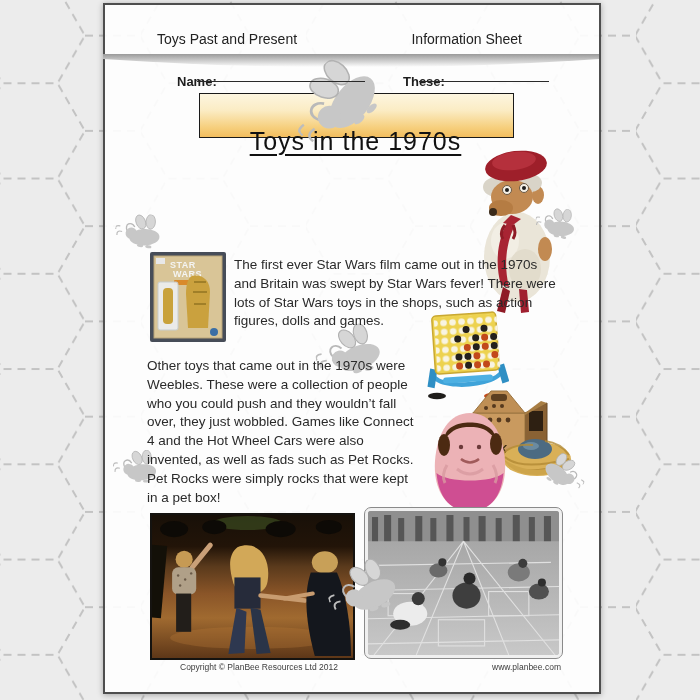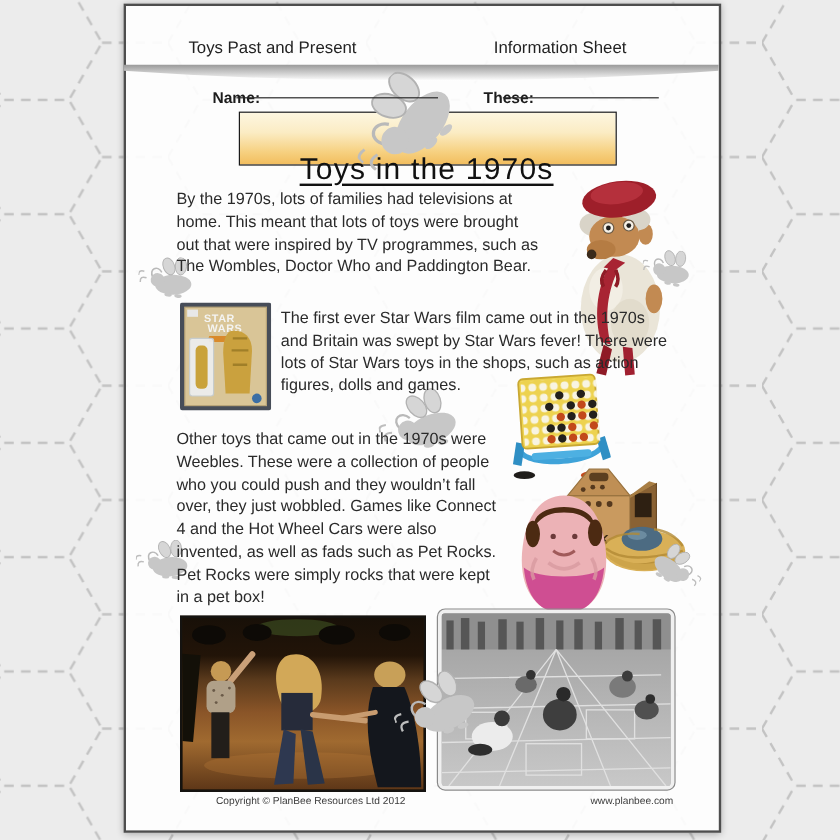--- a/index.html
+++ b/index.html
@@ -110,24 +110,20 @@
     <div id="name-label" class="abs flabel">Name:</div>
     <div id="name-line" class="abs fline"></div>
     <div id="date-label" class="abs flabel">These:</div>
     <div id="date-line" class="abs fline"></div>
 
     <div id="title-banner" class="abs"></div>
     <div id="title-text" class="abs">
         <span>Toys in the 1970s</span>
       </div>
 
-    <div id="para-tv" class="abs para txt">By the 1970s, lots of families had televisions at
-home. This meant that lots of toys were brought
-out that were inspired by TV programmes, such as
-The Wombles, Doctor Who and Paddington Bear.</div>
     <div id="para-starwars" class="abs para txt">The first ever Star Wars film came out in the 1970s
 and Britain was swept by Star Wars fever! There were
 lots of Star Wars toys in the shops, such as action
 figures, dolls and games.</div>
     <div id="para-other" class="abs para txt">Other toys that came out in the 1970s were
 Weebles. These were a collection of people
 who you could push and they wouldn’t fall
 over, they just wobbled. Games like Connect
 4 and the Hot Wheel Cars were also
 invented, as well as fads such as Pet Rocks.

